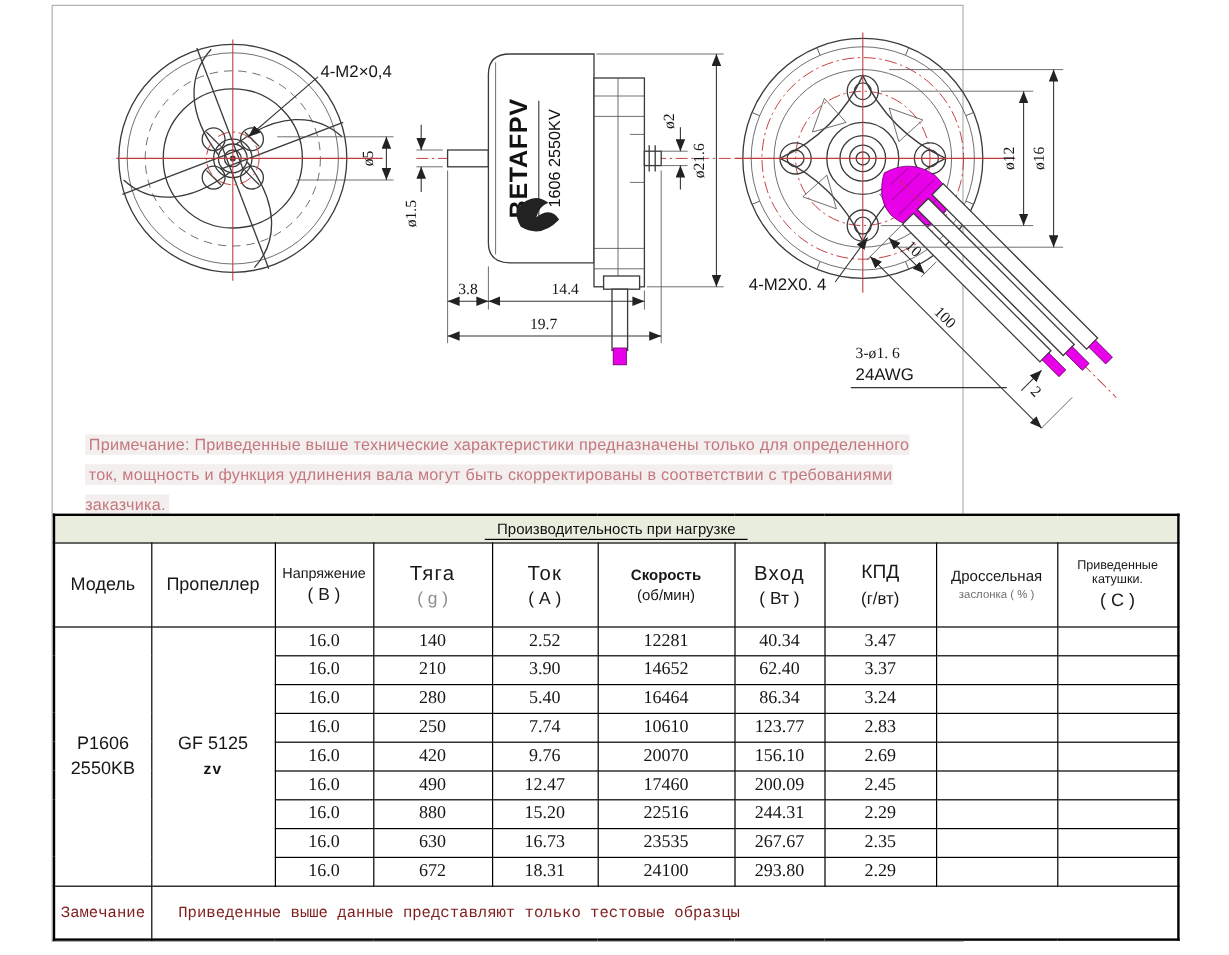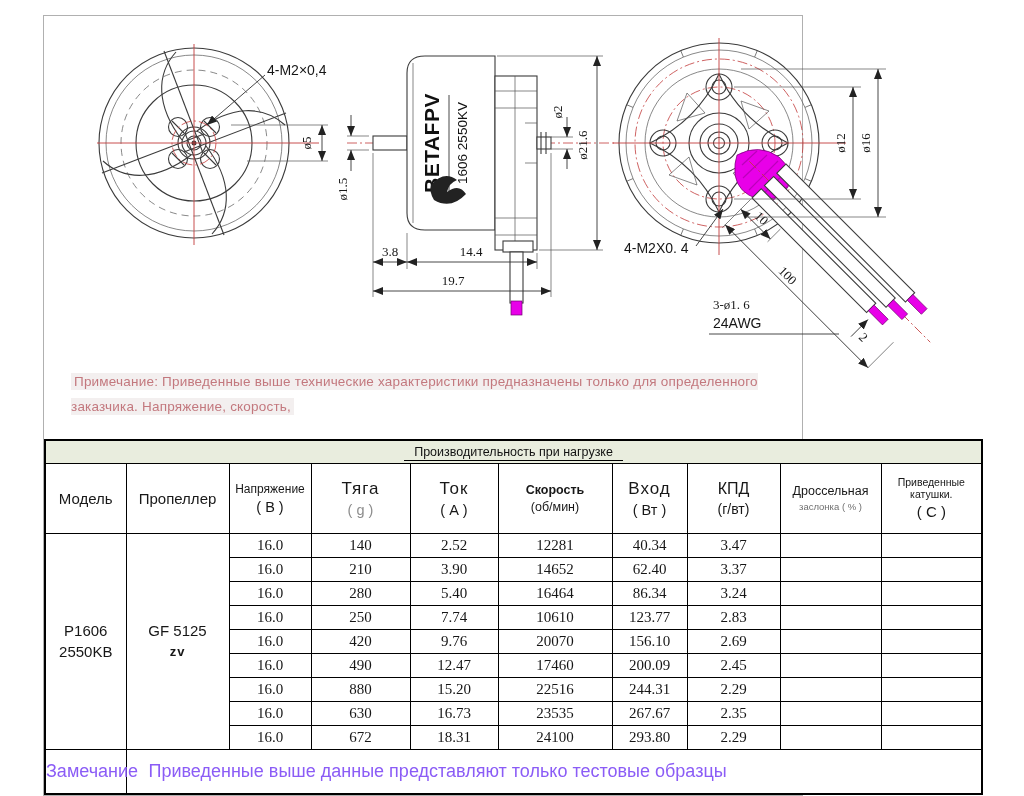--- a/index.html
+++ b/index.html
@@ -1,18 +1,18 @@
 <!DOCTYPE html>
 <html><head>
 <meta charset="utf-8">
 <style>
   html,body{margin:0;padding:0;background:#fff;}
   #sheet{position:relative;width:1024px;height:796px;background:#ffffff;overflow:hidden;
          font-family:"Liberation Sans",sans-serif;}
-  #frame{position:absolute;left:43px;top:4px;width:760px;height:781px;border:1px solid #b0b0b0;box-sizing:border-box;margin-top:11px;}
+  #frame{position:absolute;left:43px;top:4px;width:760px;height:781px;border:1px solid #b0b0b0;box-sizing:border-box;}
   #drawings{position:absolute;left:0;top:0;}
 
   
   .oln{fill:none;stroke:#3b3b3b;stroke-width:1.1;}
   .thin{fill:none;stroke:#555;stroke-width:0.7;}
   .red{fill:none;stroke:#c23a3a;stroke-width:0.9;}
   .reddash{fill:none;stroke:#c23a3a;stroke-width:0.8;stroke-dasharray:10 3 2 3;}
   .dim{fill:none;stroke:#333;stroke-width:0.9;}
   .dimtxt{font-family:"Liberation Serif",serif;font-size:13px;fill:#161616;}
   .lbltxt{font-family:"Liberation Sans",sans-serif;font-size:14px;fill:#161616;}
@@ -41,21 +41,21 @@
   .headrow td:nth-child(6) .hl{font-size:12.5px;font-weight:bold;} .headrow td:nth-child(6) .hs{font-size:12.5px;}
   .headrow td:nth-child(7) .hl{font-size:17px;letter-spacing:1px;} .headrow td:nth-child(7) .hs{font-size:14.5px;}
   .headrow td:nth-child(8) .hl{font-size:16px;} .headrow td:nth-child(8) .hs{font-size:14px;}
   .headrow td:nth-child(9) .hl{font-size:12.5px;} .headrow td:nth-child(9) .hs{font-size:9.5px;color:#6f6f6f;}
   .headrow td:nth-child(10) .hl{font-size:10.5px;} .headrow td:nth-child(10) .hs{font-size:15px;}
   .datarow td{height:24px;border-top:2px solid #000;text-align:center;vertical-align:middle;
               font-family:"Liberation Serif",serif;font-size:15px;color:#161616;}
   .modelcell,.propcell{font-family:"Liberation Sans",sans-serif !important;font-size:15px !important;color:#2c2c2c;}
   .modelcell div,.propcell div{line-height:21px;}
   .prop2{font-size:13px;font-weight:bold;letter-spacing:1px;}
-  .remarkrow td{height:45px;border-top:2px solid #000;font-size:18px;color:#8b5cf6;}
+  .remarkrow td{height:45px;border-top:2px solid #000;font-size:13px;color:#7f1d1d;font-family:Liberation Mono, monospace;}
   .remark-label{text-align:center;vertical-align:middle;}
   .remark-text{text-align:left;vertical-align:middle;padding-left:22px !important;}
 </style>
 </head>
 <body>
 
 <div id="sheet">
  <div id="frame">
 
   <svg id="drawings" width="937" height="352" viewBox="43 3 937 352" xmlns="http://www.w3.org/2000/svg">
@@ -269,20 +269,21 @@
 
       <line class="thin" x1="740" y1="56" x2="885" y2="56"></line>
       <line class="thin" x1="745" y1="204" x2="885" y2="204"></line>
       <line class="dim" x1="877" y1="56" x2="877" y2="204" marker-start="url(#arr)" marker-end="url(#arr)"></line>
       <text class="dimtxt" text-anchor="middle" transform="rotate(-90 869 130)" x="869" y="130">ø16</text>
     </g>
   </svg>
 
   <div id="note">
     <div class="note-line"><span>Примечание: Приведенные выше технические характеристики предназначены только для определенного заказчика. Напряжение, скорость,</span></div>
+    <div class="note-line"><span>ток, мощность и функция удлинения вала могут быть скорректированы в соответствии с требованиями заказчика.</span></div>
   </div>
 
   <table id="spec-table">
     <colgroup>
       <col style="width:81px">
           <col style="width:103px">
           <col style="width:82px">
           <col style="width:99px">
       <col style="width:88px">
           <col style="width:114px">

